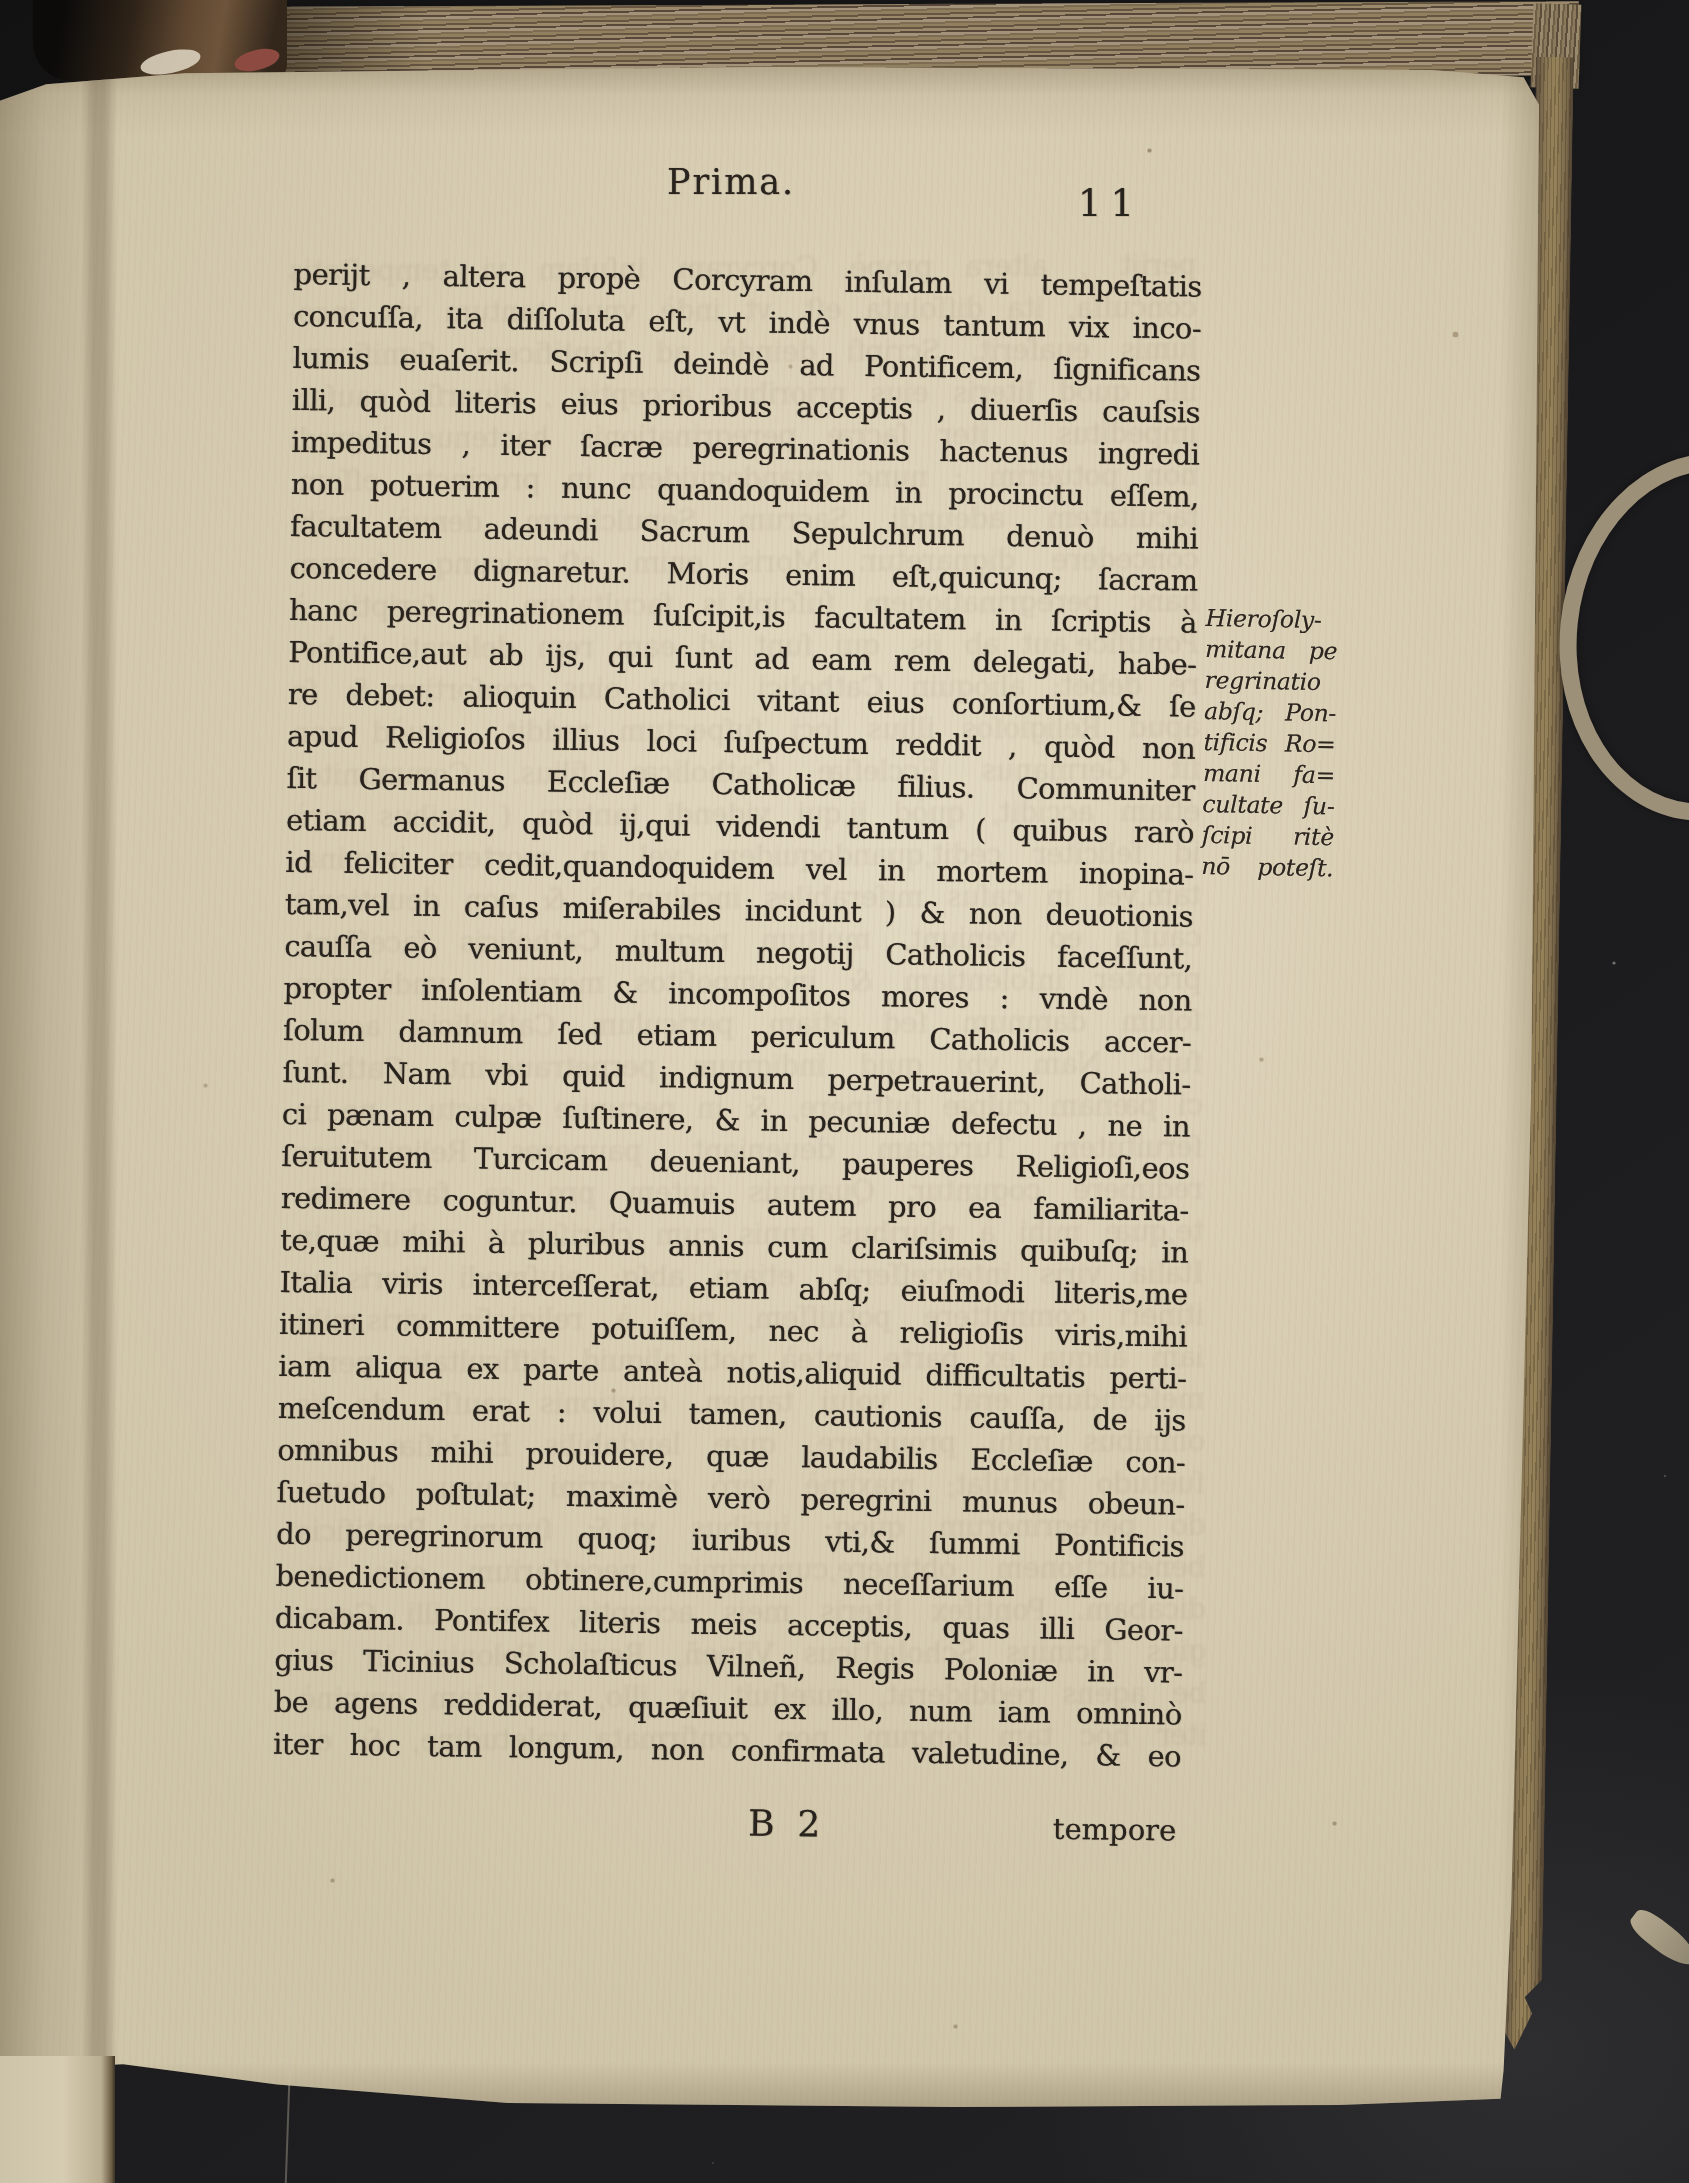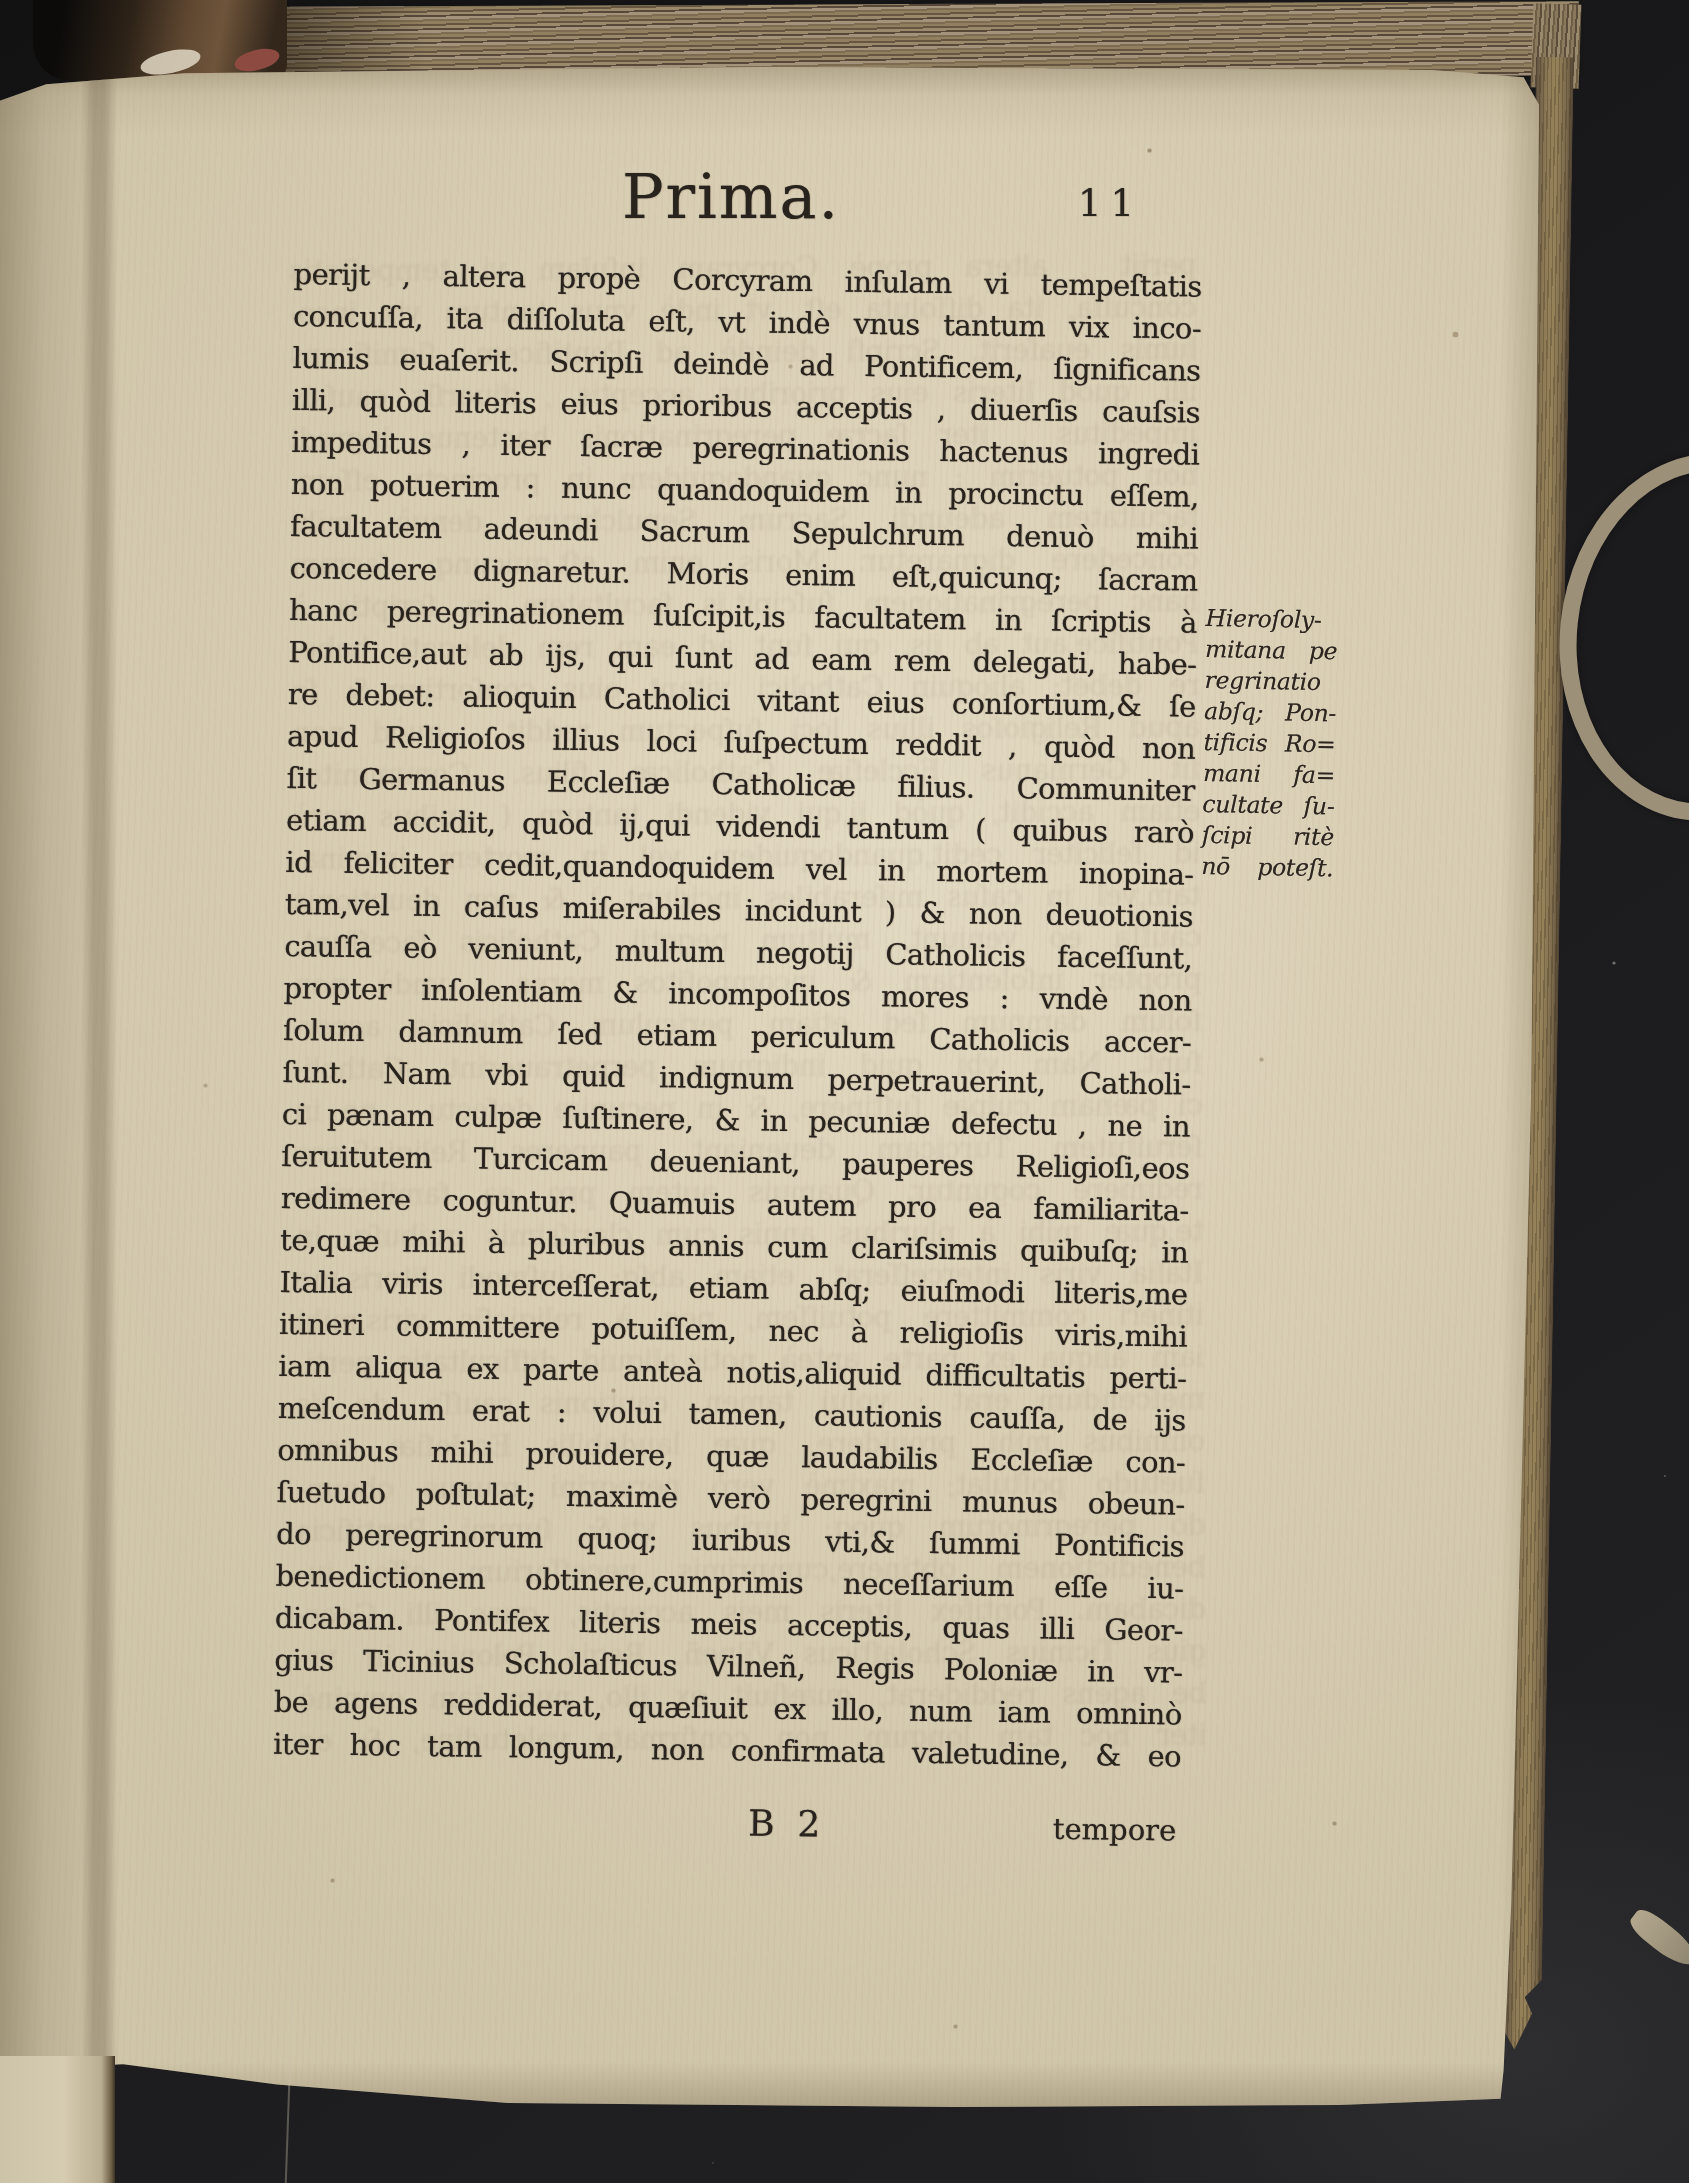--- a/index.html
+++ b/index.html
@@ -73,21 +73,21 @@
   .fold-line{
     position:absolute;left:81px;top:0;width:36px;height:100%;
     background:linear-gradient(90deg, rgba(95,80,58,0) 0, rgba(95,80,58,.30) 35%, rgba(95,80,58,.30) 65%, rgba(95,80,58,0) 100%);
   }
   .ink{
     color:#29231d;
     text-shadow:0 0 0.9px rgba(42,36,30,.6), 1px 0.6px 0 rgba(120,60,40,.10), -0.9px -0.3px 0 rgba(40,70,110,.08);
   }
   .running-title{
     position:absolute;left:534px;top:97px;width:394px;text-align:center;
-    font-size:62px;line-height:1.1;letter-spacing:1.9px;
+    font-size:35px;line-height:1.1;letter-spacing:1.9px;
   }
   .page-number{
     position:absolute;left:1078px;top:116px;font-size:37px;letter-spacing:9px;
   }
   .body-block{position:absolute;left:294px;top:187px;width:908px;transform:rotate(.8deg);transform-origin:0 0;}
   .line{
     height:42px;line-height:42px;font-size:29px;
     letter-spacing:-0.6px;word-spacing:1.3px;white-space:nowrap;
     text-align:justify;text-align-last:justify;text-justify:inter-word;
   }

